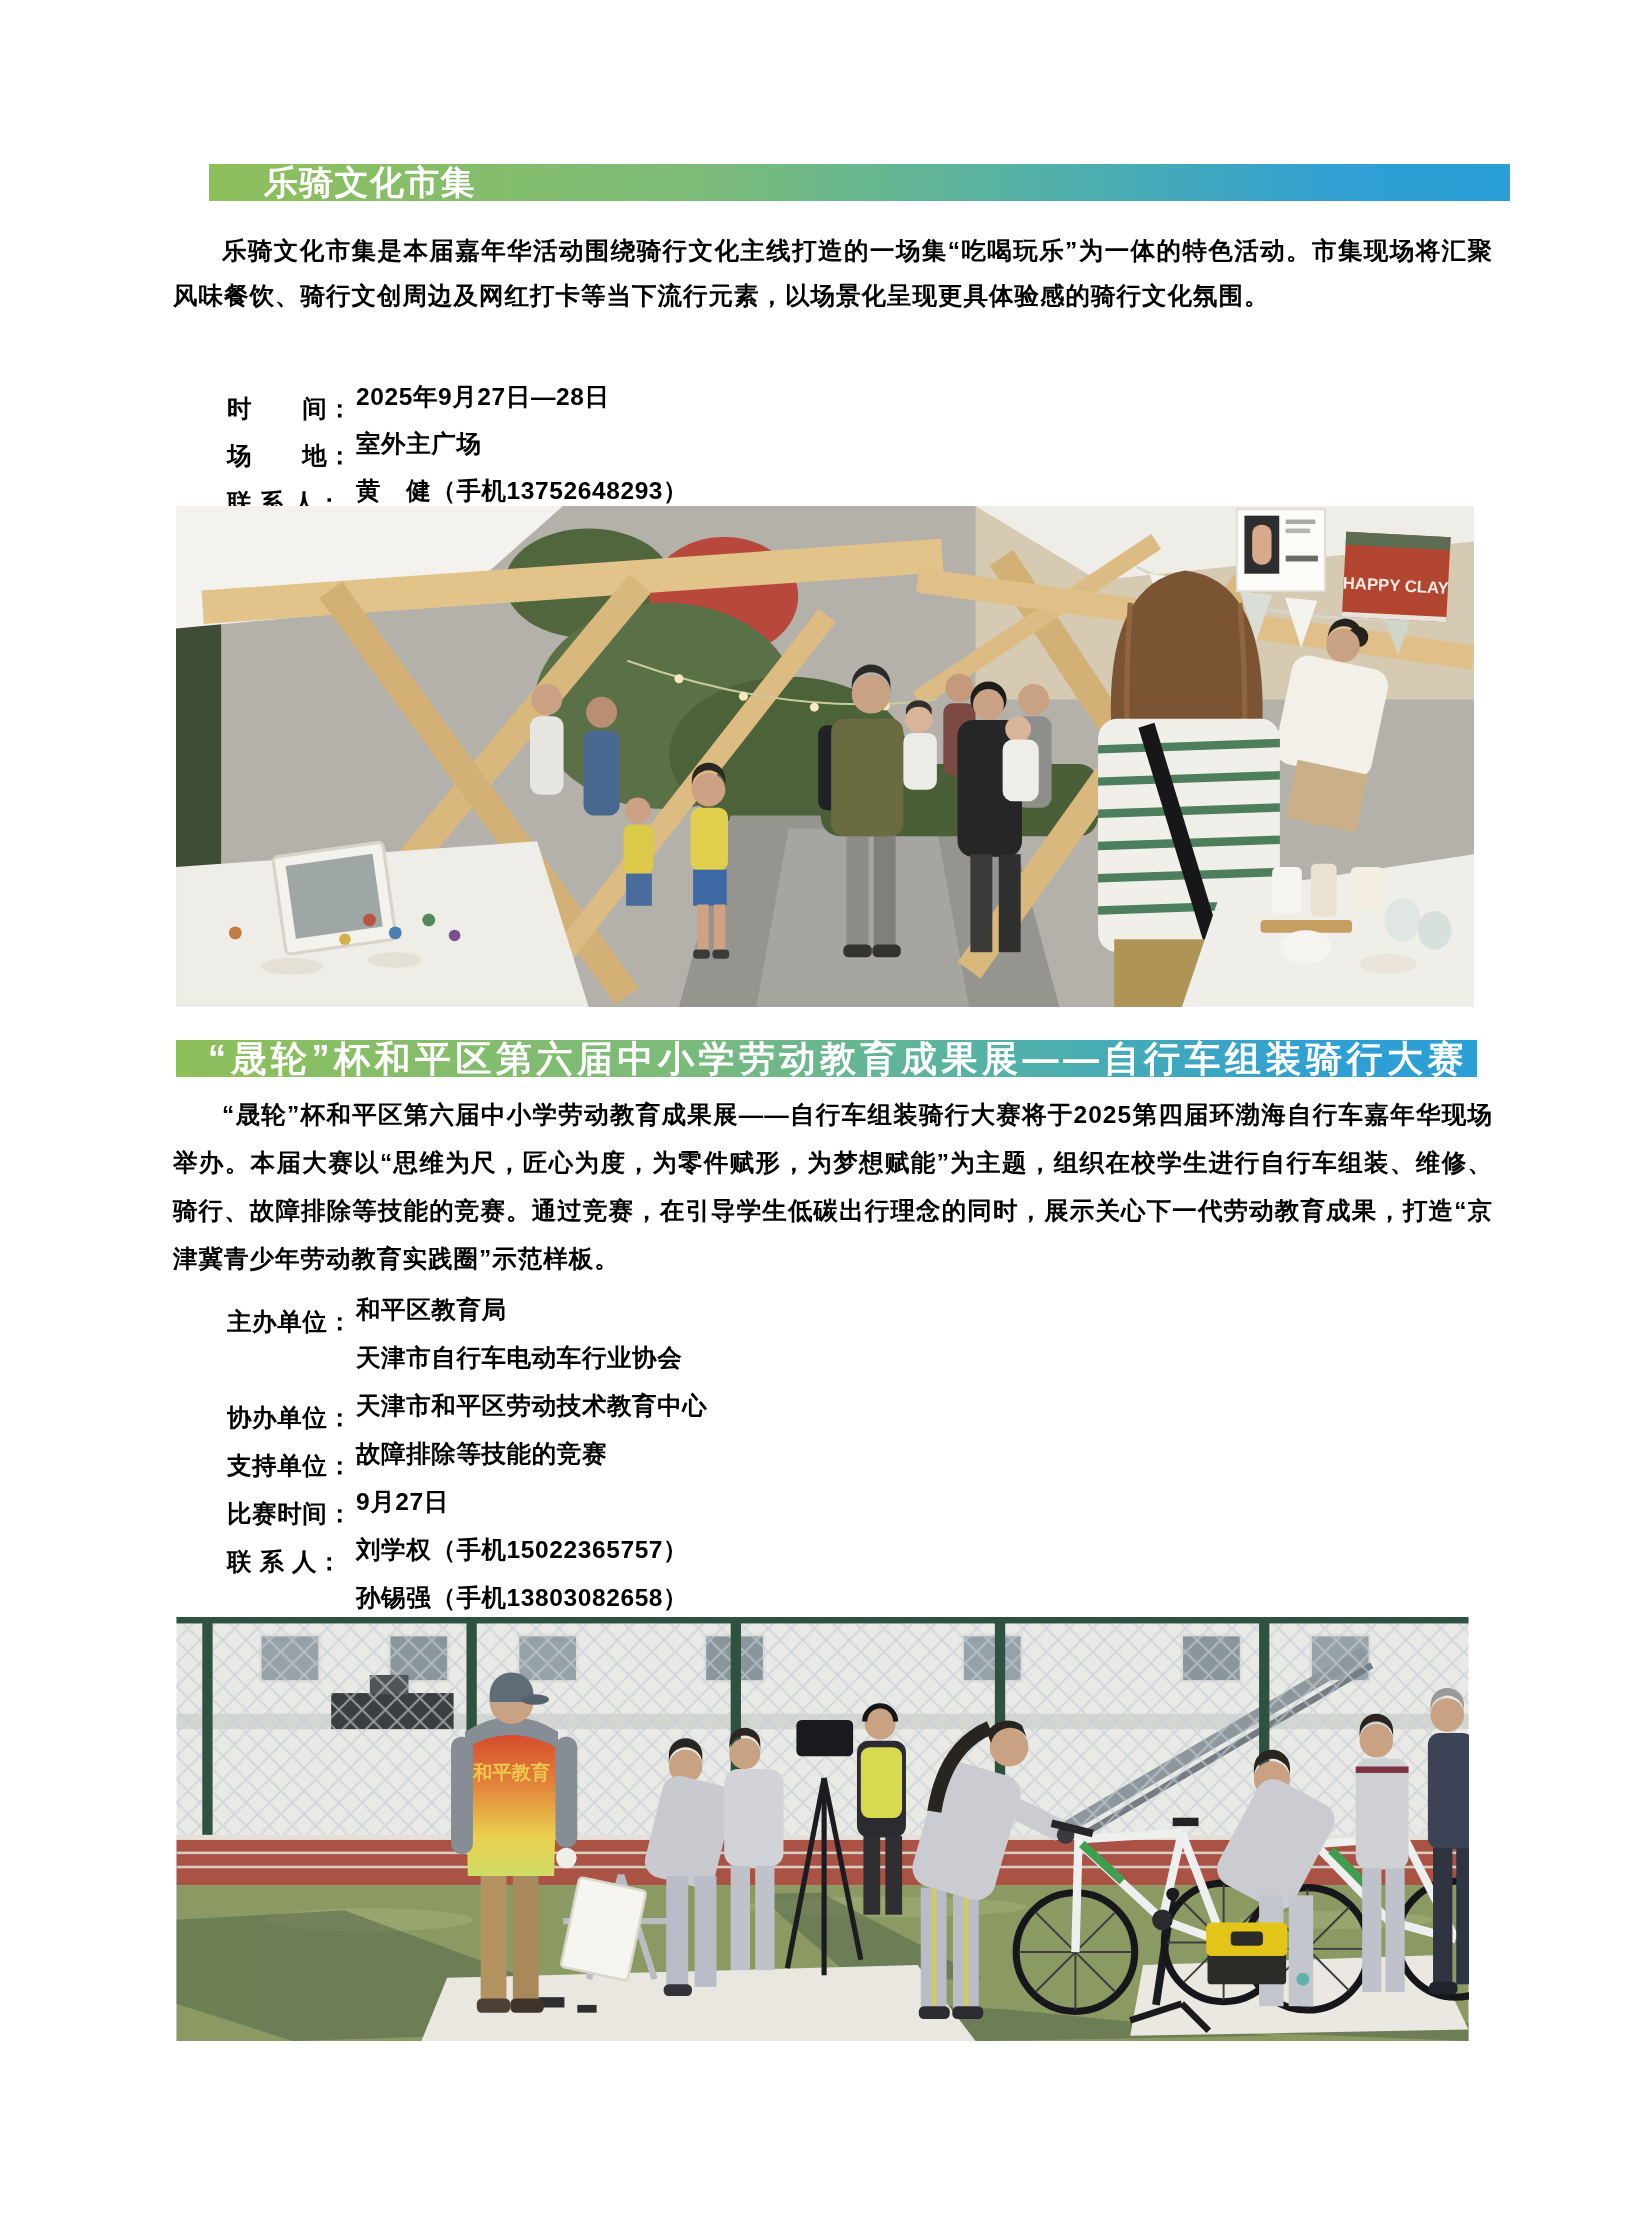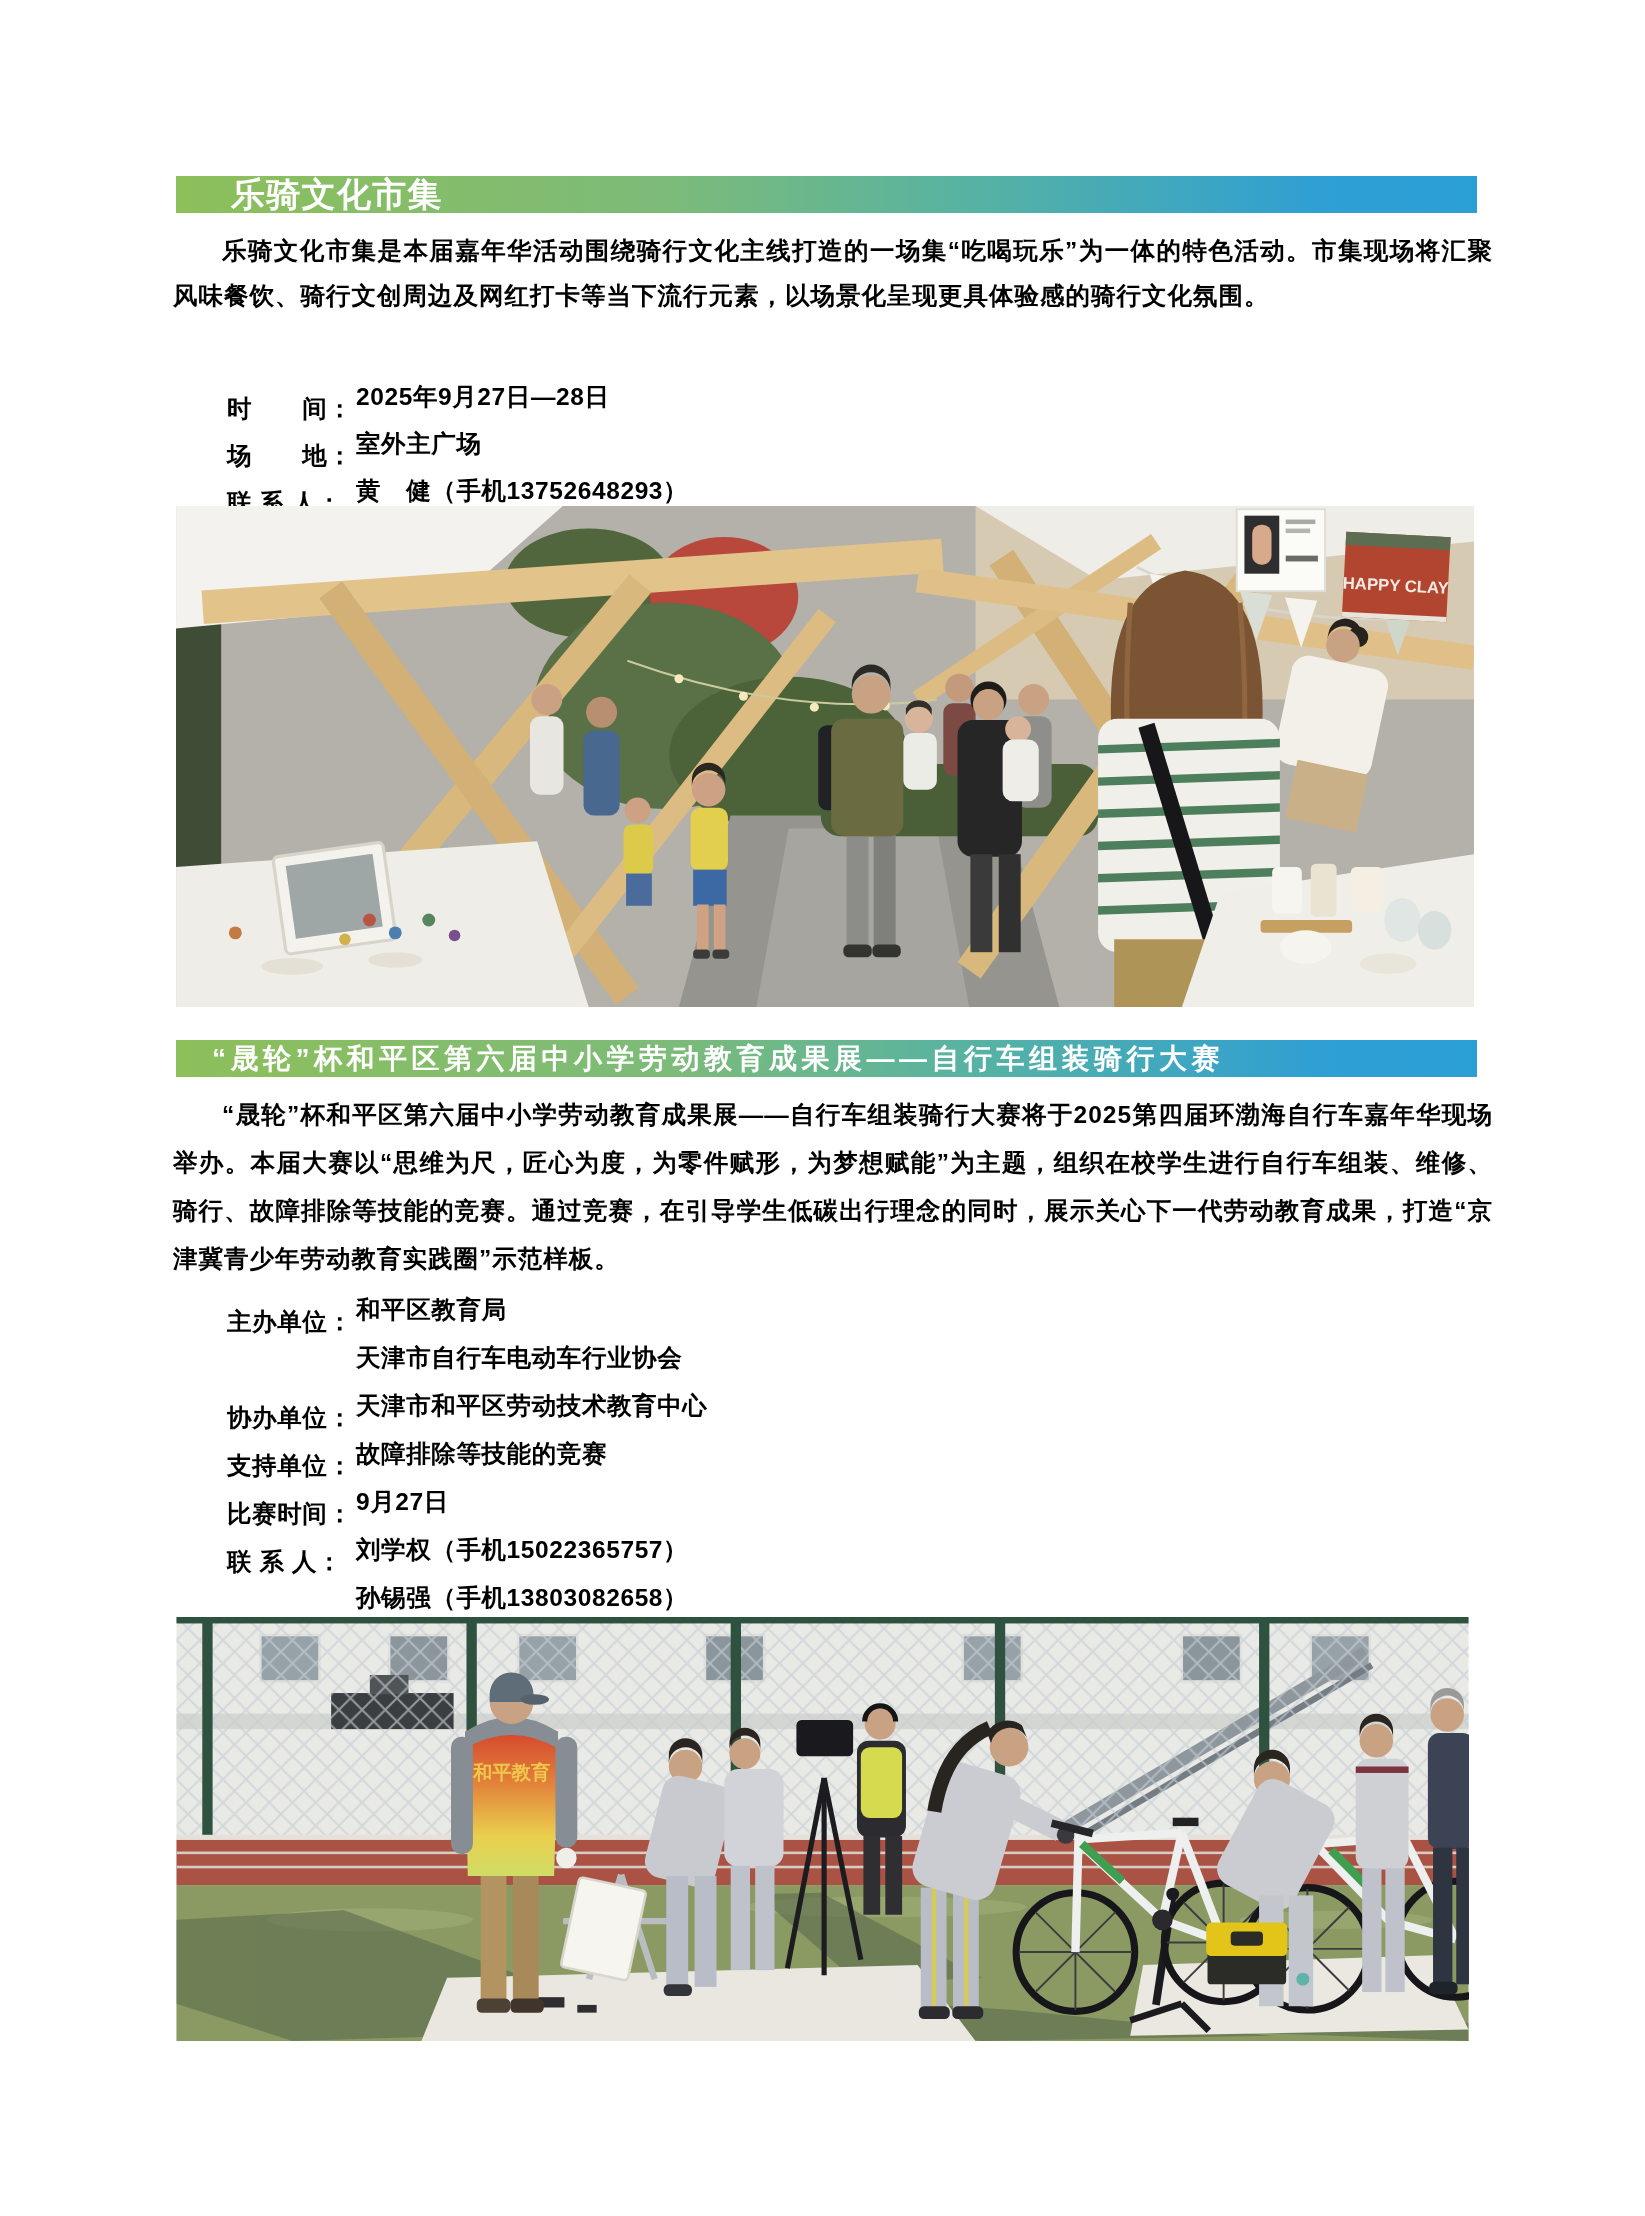--- a/index.html
+++ b/index.html
@@ -1,24 +1,24 @@
 <!DOCTYPE html>
 <html style="font-size:10.3px"><head>
 <meta charset="utf-8">
 <style>
   html,body{margin:0;padding:0;background:#ffffff;}
   .page{position:relative;width:1645px;height:2216px;background:#ffffff;overflow:hidden;
         font-family:"Liberation Sans","DejaVu Sans",sans-serif;font-weight:bold;color:#000;}
   .bar{position:absolute;left:176px;width:1301px;height:37px;display:flex;align-items:center;
        background:linear-gradient(90deg,#8dbf5a 0%,#7cbb79 38%,#55b2a4 62%,#2f9fd4 88%,#2a9fd6 100%);}
   .bar-title{color:#ffffff;font-size:34px;line-height:37px;white-space:nowrap;}
-  .bar1{top:176px;}
+  .bar1{top:164px;margin-left:33px;}
   .bar1 .bar-title{padding-left:55px;letter-spacing:1.3px;}
   .bar2{top:1040px;}
-  .bar2 .bar-title{padding-left:36px;font-size:28px;letter-spacing:4.5px;}
+  .bar2 .bar-title{font-size:36px;letter-spacing:4.5px;margin-left:32px;}
   .para{position:absolute;left:173px;width:1320px;font-size:24.5px;letter-spacing:1px;
         text-align:justify;text-justify:inter-ideograph;}
   .indent{text-indent:2em;}
   .p1{top:228px;line-height:45px;}
   .p2{top:326px;line-height:45px;}
   .p3{top:1091px;line-height:48px;}
   .meta{position:absolute;left:173px;}
   .meta-row{display:flex;align-items:center;padding-left:54px;font-size:24.5px;letter-spacing:0.6px;}
   .meta1 .meta-row{height:47px;}
   .meta2 .meta-row{height:48px;align-items:center;}

